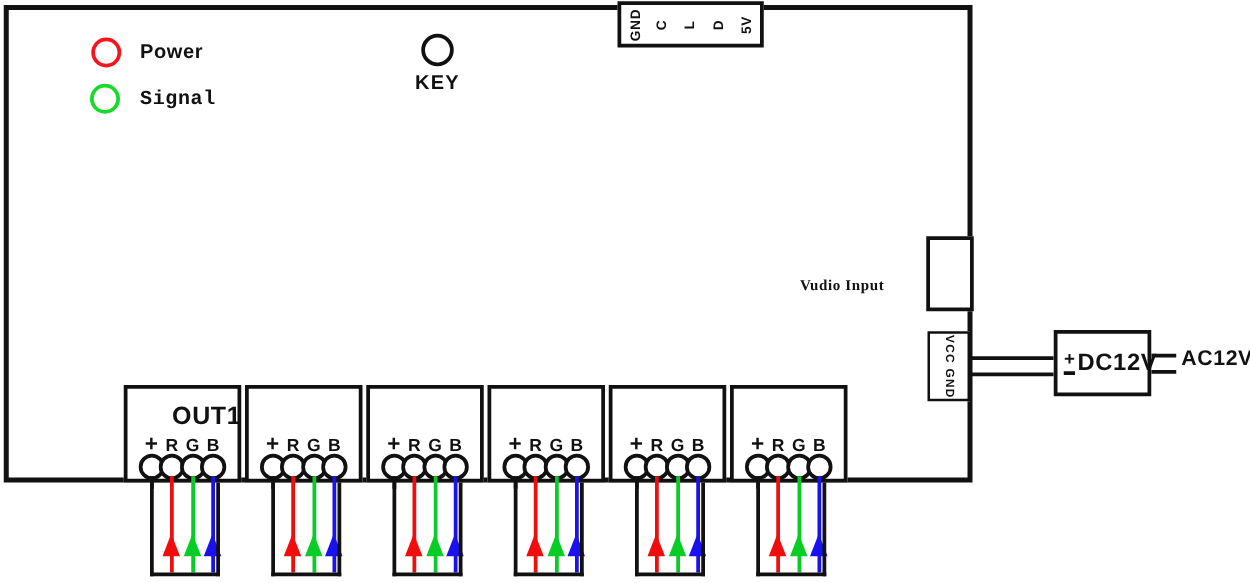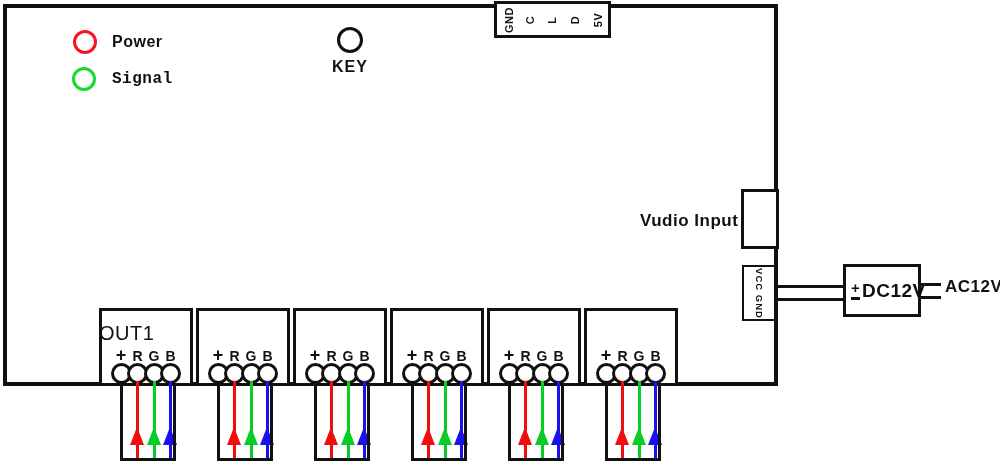--- a/index.html
+++ b/index.html
@@ -13,36 +13,36 @@
   .ind-label{font-size:16px;font-weight:bold;letter-spacing:0.5px;}
   
   .key-ring{width:20px;height:20px;border:3px solid #111;border-radius:50%;}
   .key-label{width:44px;text-align:center;font-size:16px;font-weight:bold;letter-spacing:1px;}
   
   .nxie-box{left:494px;top:1px;width:117px;height:37px;border:3px solid #111;box-sizing:border-box;background:#fff;z-index:3;}
   .nxie-pin{width:34px;height:30px;line-height:30px;text-align:center;font-size:11px;font-weight:bold;transform:rotate(-90deg);letter-spacing:0.5px;}
   .nxie-label{left:494px;top:43px;width:117px;text-align:center;font-size:16px;font-weight:bold;}
   
   .vudio-box{left:741px;top:189px;width:38px;height:60px;border:3px solid #111;box-sizing:border-box;background:#fff;z-index:3;}
-  .vudio-label{left:640px;top:211px;font-size:17px;font-weight:bold;letter-spacing:0.5px;}
+  .vudio-label{left:640px;top:221px;font-size:12px;font-weight:bold;letter-spacing:0.5px;font-family:Liberation Serif, serif;}
   
   .vcc-box{left:742px;top:265px;width:34px;height:56px;border:2.5px solid #111;box-sizing:border-box;background:#fff;z-index:3;display:flex;align-items:center;justify-content:center;}
   .vcc-text{font-size:9.5px;font-weight:bold;letter-spacing:1px;transform:rotate(90deg);white-space:nowrap;}
   .hwire{height:3px;background:#111;}
   
   .dc-box{left:843px;top:264px;width:78px;height:53px;border:3px solid #111;box-sizing:border-box;background:#fff;z-index:4;display:flex;align-items:center;}
   .pm{display:flex;flex-direction:column;align-items:center;margin-left:5px;margin-right:2px;}
   .pm-plus{font-size:15px;font-weight:bold;line-height:13px;}
   .pm-minus{width:9px;height:2.5px;background:#111;margin-top:3px;}
   .dc-label{font-size:19px;font-weight:bold;letter-spacing:0.5px;}
   .ac-label{left:945px;top:277px;font-size:17px;font-weight:bold;letter-spacing:0.5px;}
   
   .out-group{top:308px;width:94px;height:158px;}
   .out-box{left:0;top:0;width:94px;height:78px;border:3px solid #111;box-sizing:border-box;background:#fff;}
-  .out-title{left:0;top:14px;width:94px;text-align:left;font-size:20px;font-weight:normal;letter-spacing:0.5px;}
+  .out-title{left:0;top:14px;width:94px;text-align:right;font-size:20px;font-weight:bold;letter-spacing:0.5px;}
   .pin-label{top:40px;width:24px;text-align:center;font-size:14px;font-weight:bold;}
   .pin-label.plus{font-size:18px;top:37px;}
   .terminal{top:55px;width:15px;height:15px;border:3px solid #111;border-radius:50%;background:#fff;box-sizing:content-box;}
   .vwire{width:3px;}
   .conn-rect{left:20.5px;top:78px;width:56px;height:75px;border:3px solid #111;border-top:none;box-sizing:border-box;}
   .arrow{width:0;height:0;border-left:7.5px solid transparent;border-right:7.5px solid transparent;top:119px;}
 </style>
 </head>
 <body>
 

